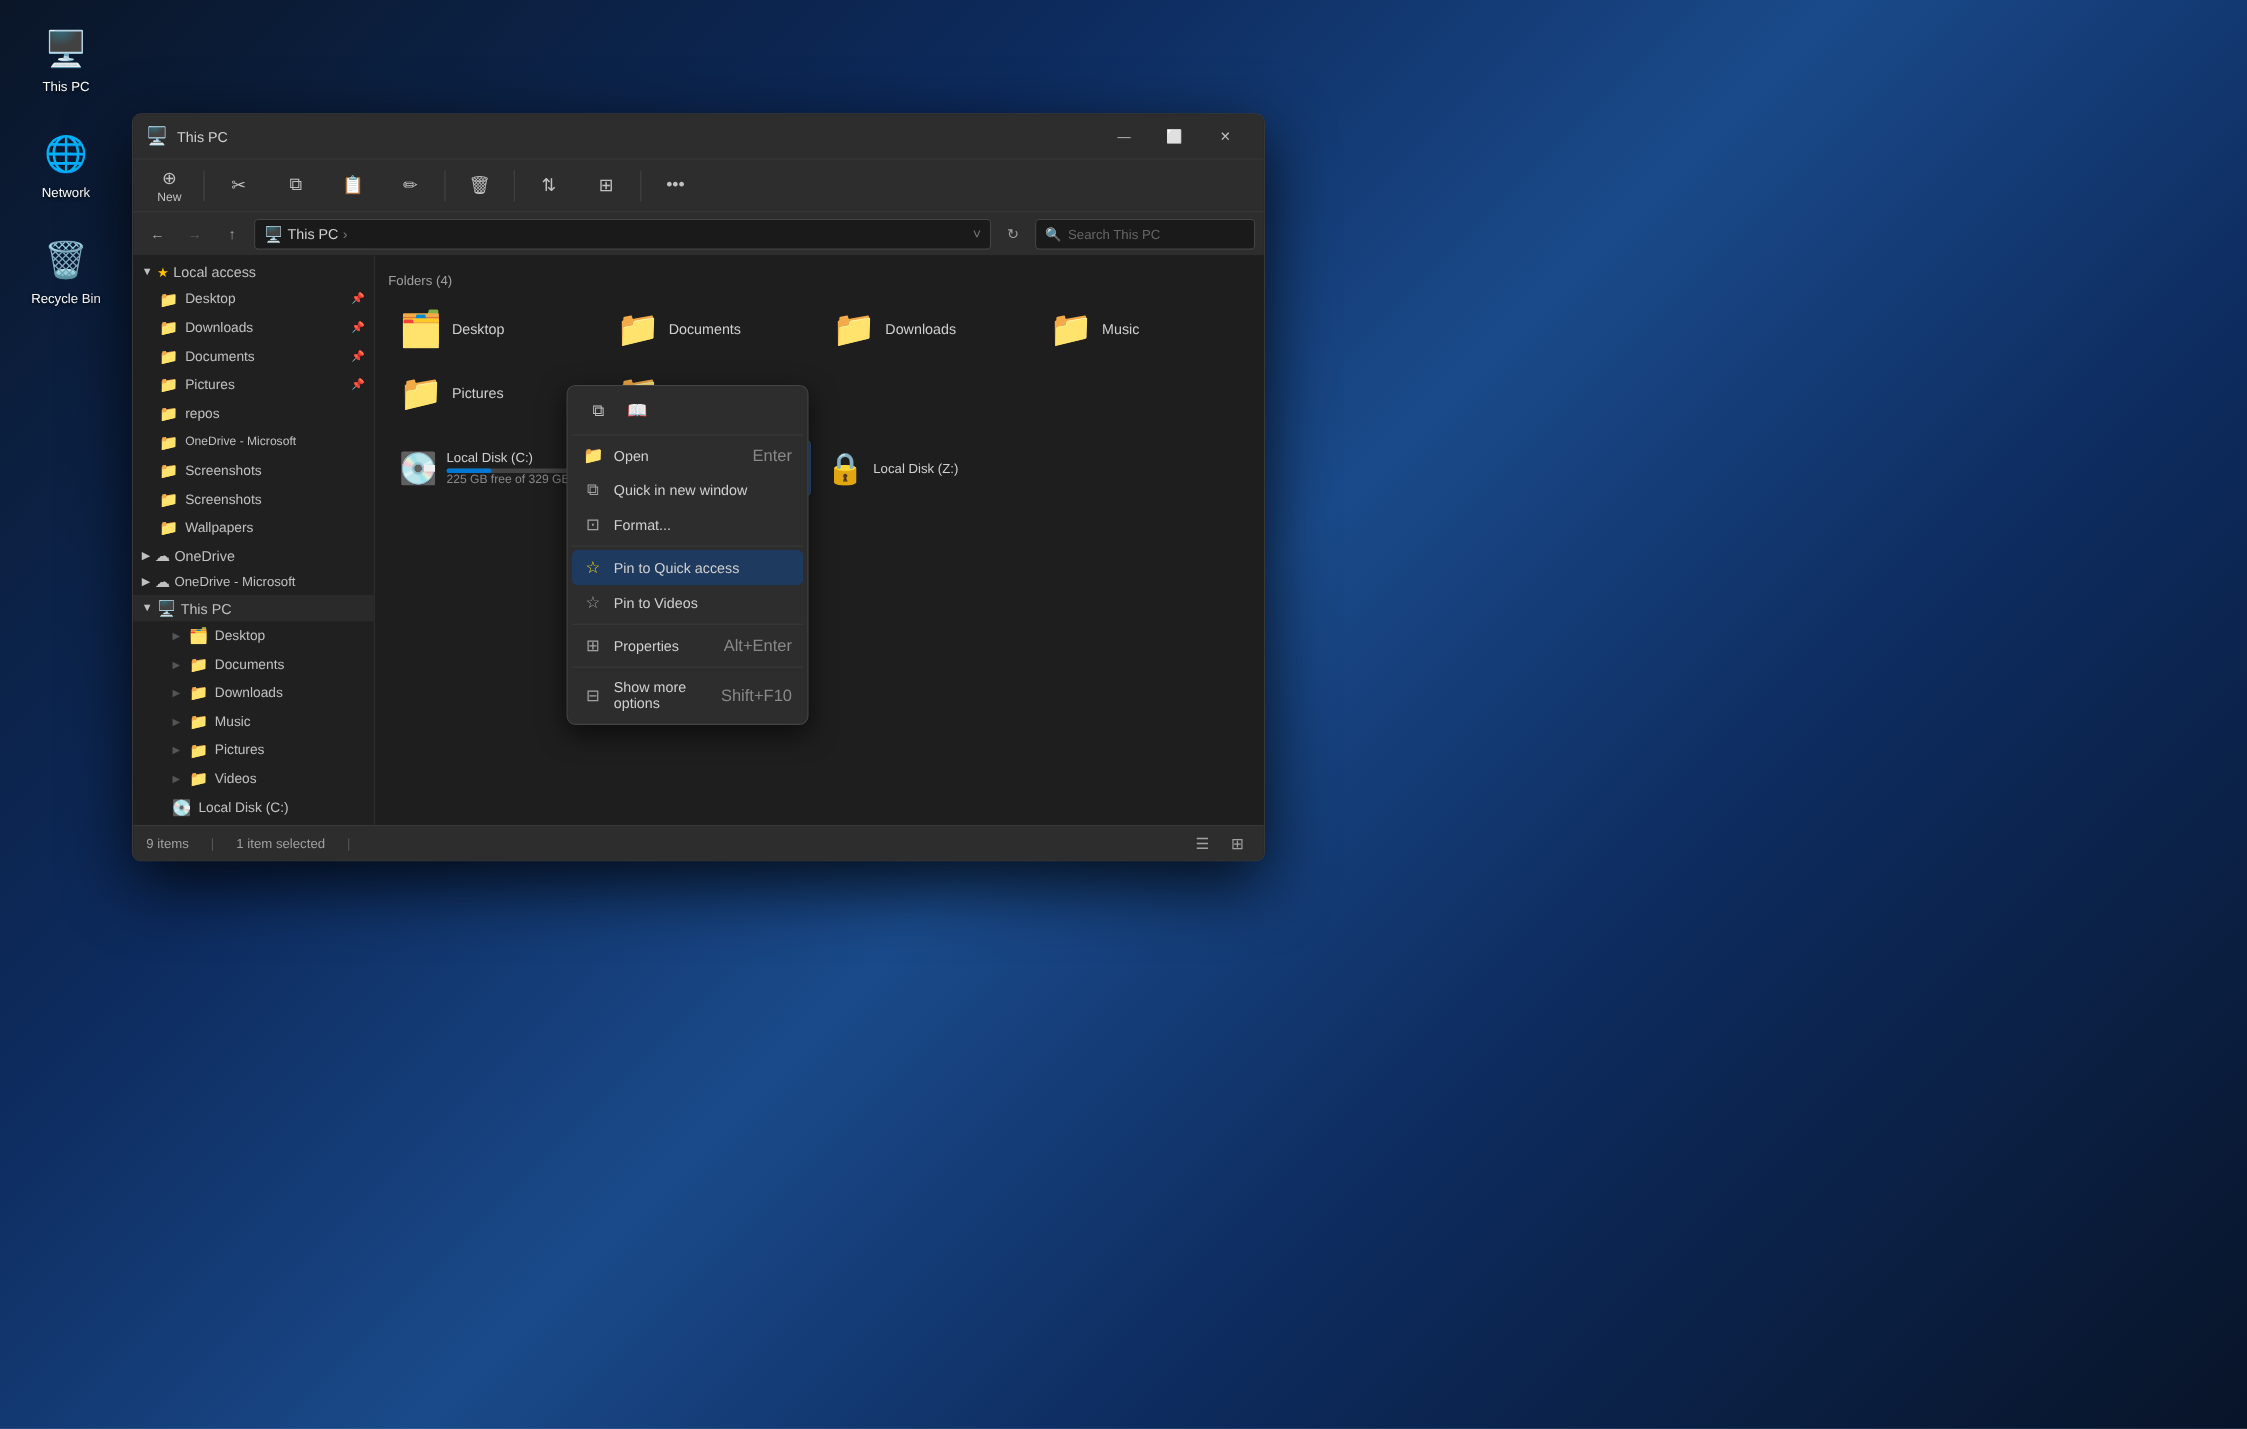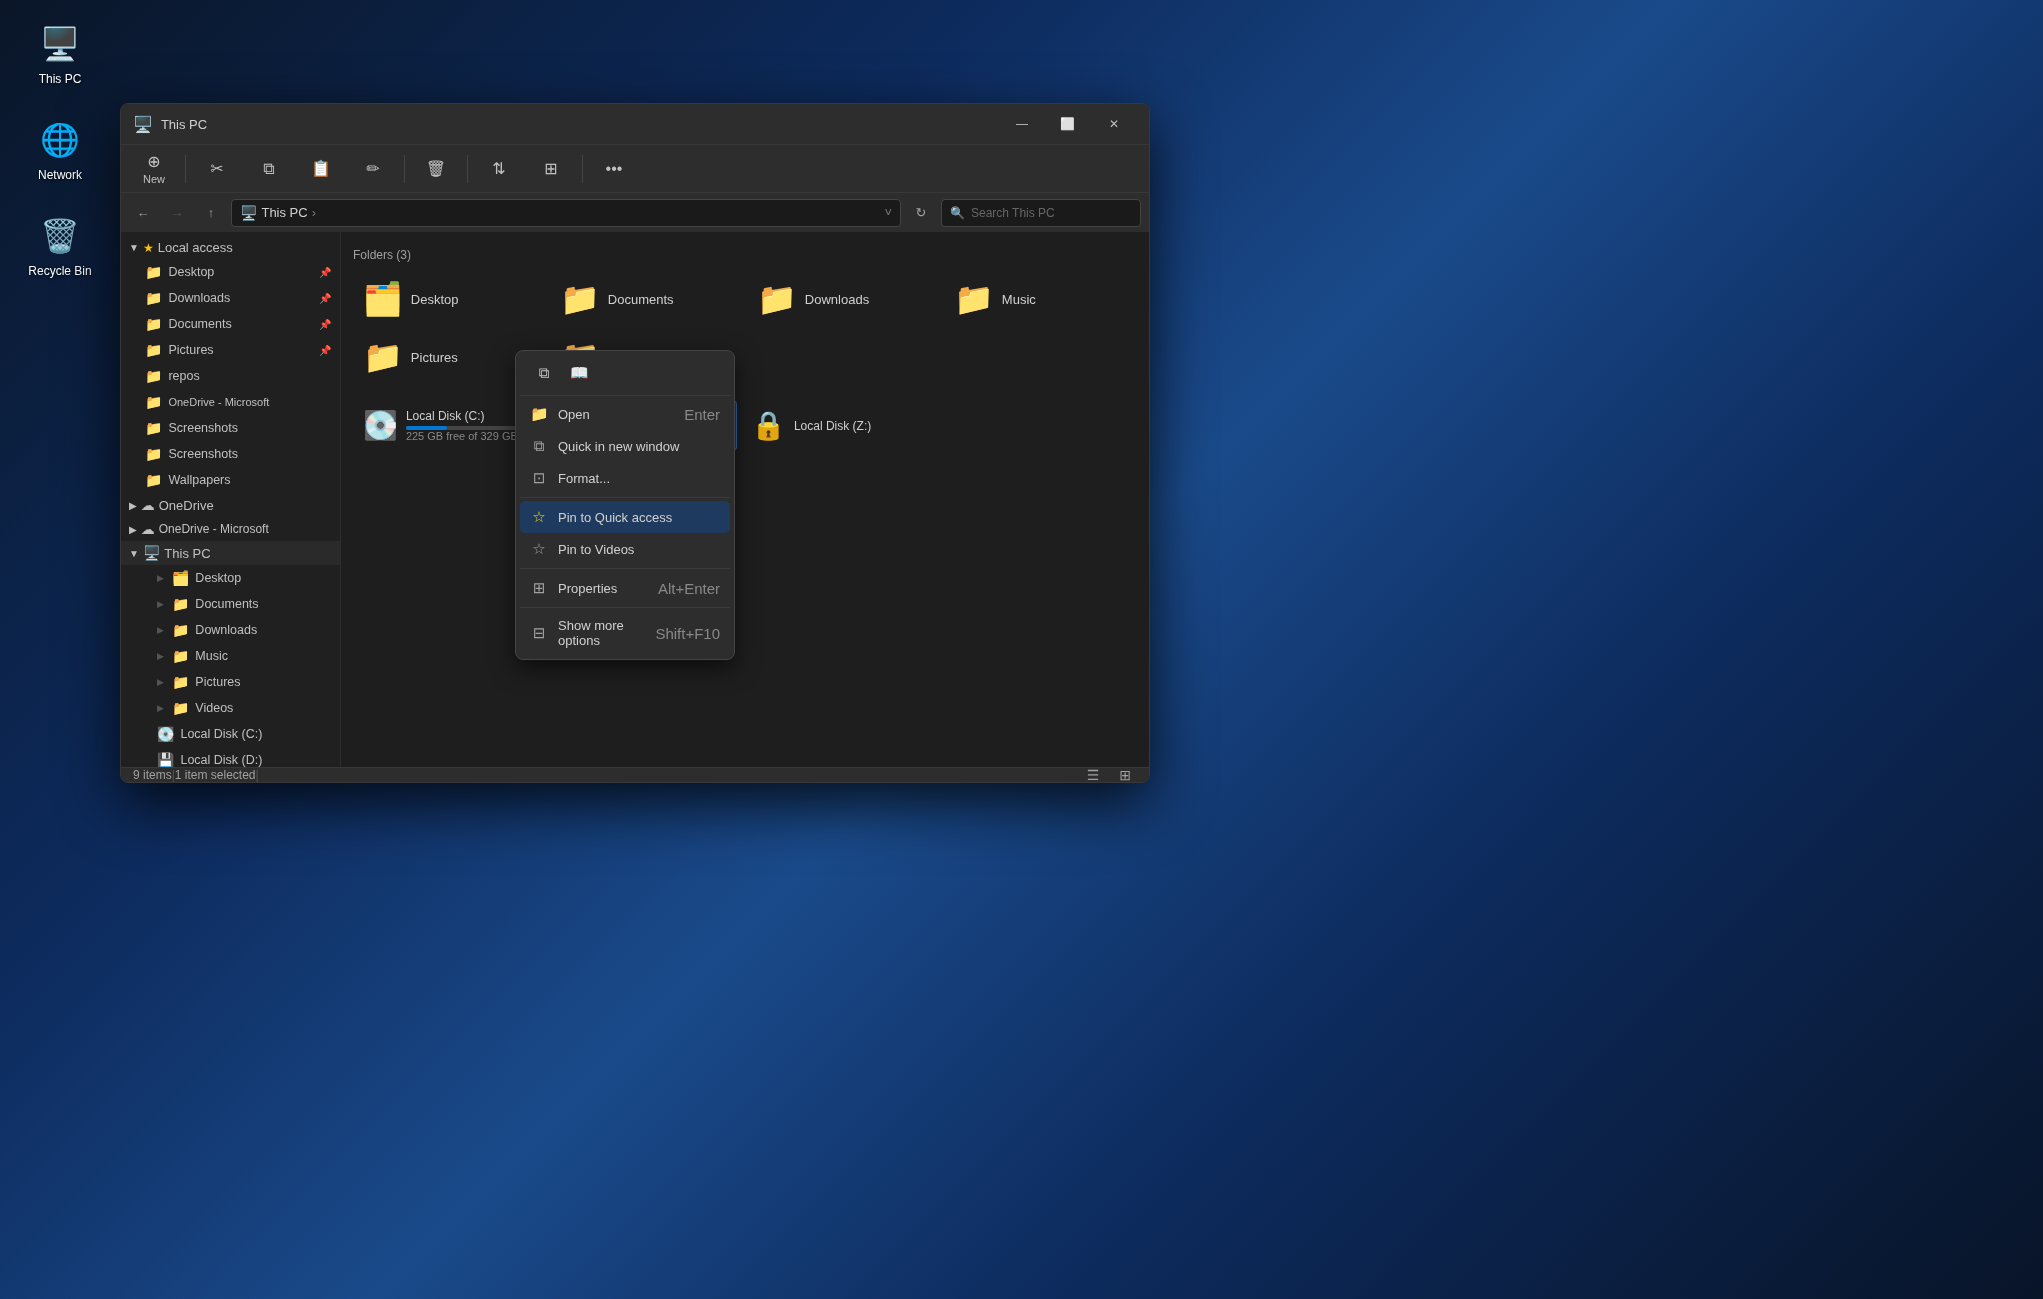--- a/index.html
+++ b/index.html
@@ -280,29 +280,29 @@
     .drive-item.selected { background: #1f3a5f; border: 1px solid #2d6ab4; }
     .drive-icon { font-size: 28px; }
     .drive-info { flex: 1; }
     .drive-name { font-size: 12px; color: #d0d0d0; }
     .drive-space { font-size: 11px; color: #888; }
     .drive-bar-wrap { width: 100%; height: 4px; background: #444; border-radius: 2px; margin-top: 3px; }
     .drive-bar { height: 4px; background: #0078d4; border-radius: 2px; }
 
     
     .status-bar {
-      height: 15px;
+      height: 32px;
       background: #2d2d2d;
       border-top: 1px solid #383838;
       display: flex;
       align-items: center;
       padding: 0 12px;
       color: #a0a0a0;
       font-size: 12px;
-      gap: 0;
+      gap: 20px;
       flex-shrink: 0;
     }
     .status-sep { color: #555; }
     .status-right { margin-left: auto; display: flex; gap: 8px; }
     .view-btn {
       width: 24px;
       height: 24px;
       display: flex;
       align-items: center;
       justify-content: center;
@@ -551,21 +551,21 @@
         <span>Local Disk (C:)</span>
       </div>
       <div class="sidebar-item sidebar-sub-item">
         <span class="item-icon">💾</span>
         <span>Local Disk (D:)</span>
       </div>
 
     </div>
 
     <div class="main-panel">
-      <div class="section-label">Folders (3)</div>
+      <div class="section-label">Folders (4)</div>
       <div class="folders-grid">
         <div class="folder-item">
           <span class="folder-icon">🗂️</span>
           <span>Desktop</span>
         </div>
         <div class="folder-item">
           <span class="folder-icon" style="color:#4a9eff;">📁</span>
           <span>Documents</span>
         </div>
         <div class="folder-item">

